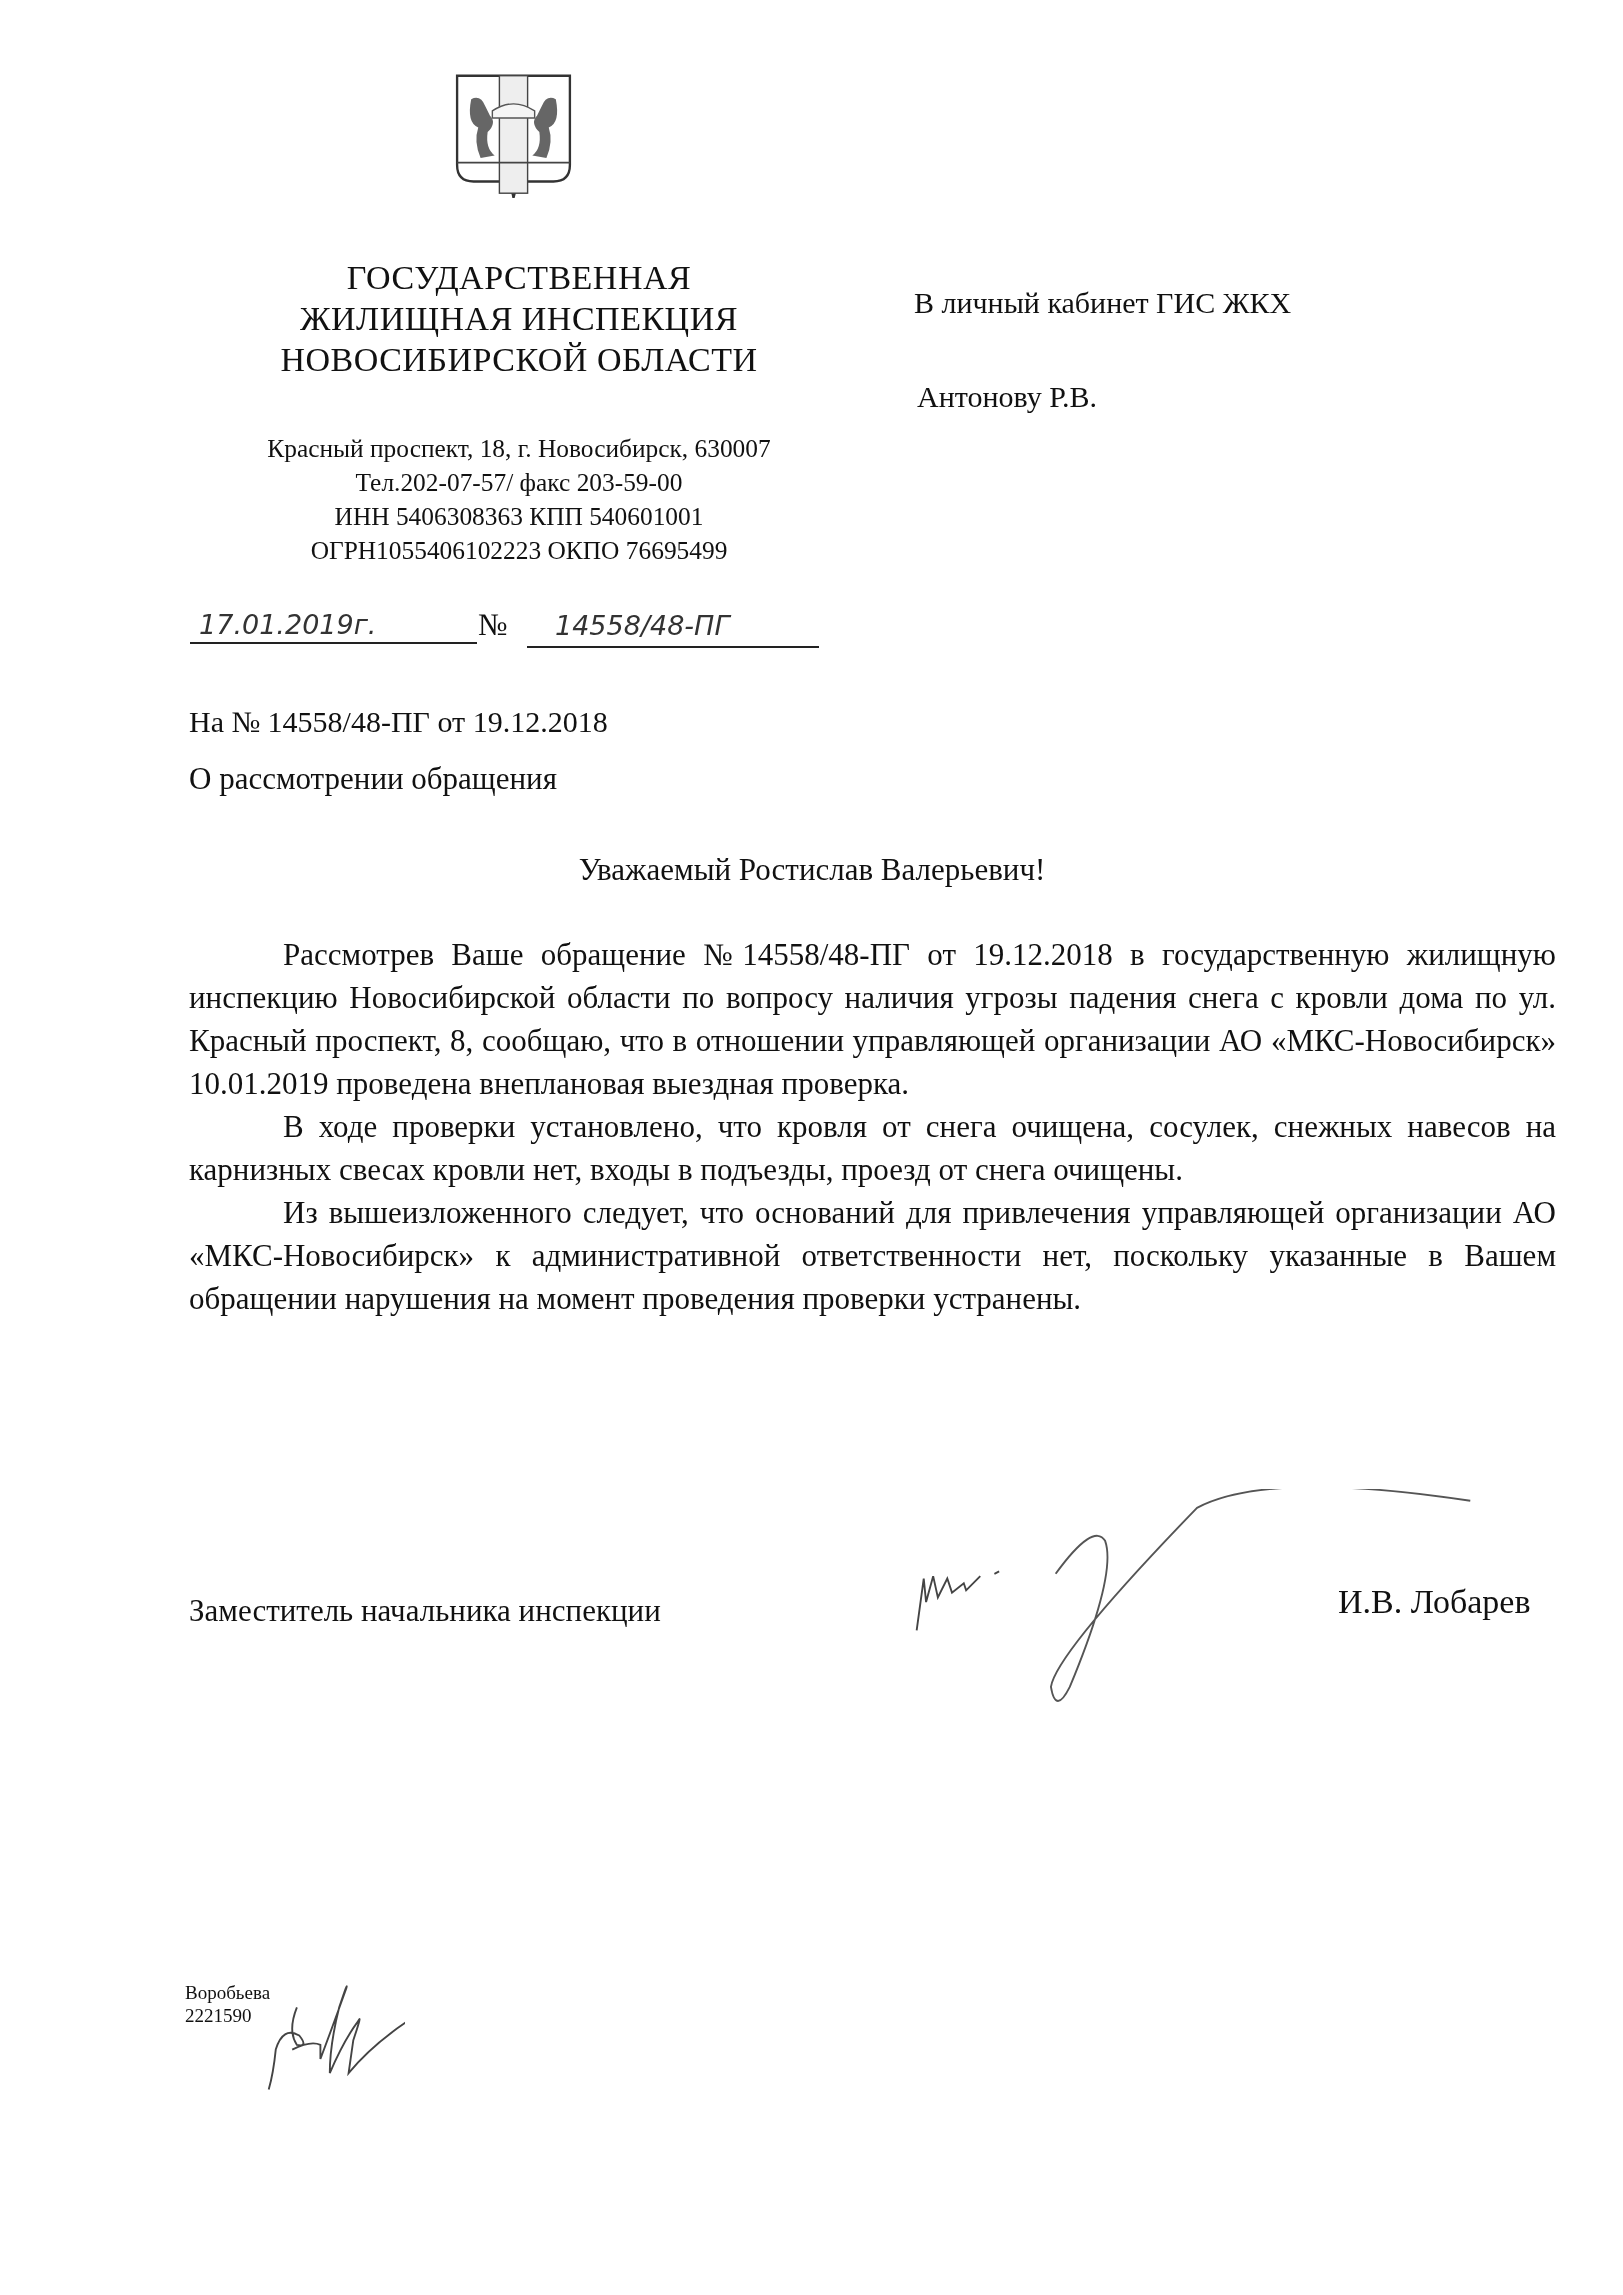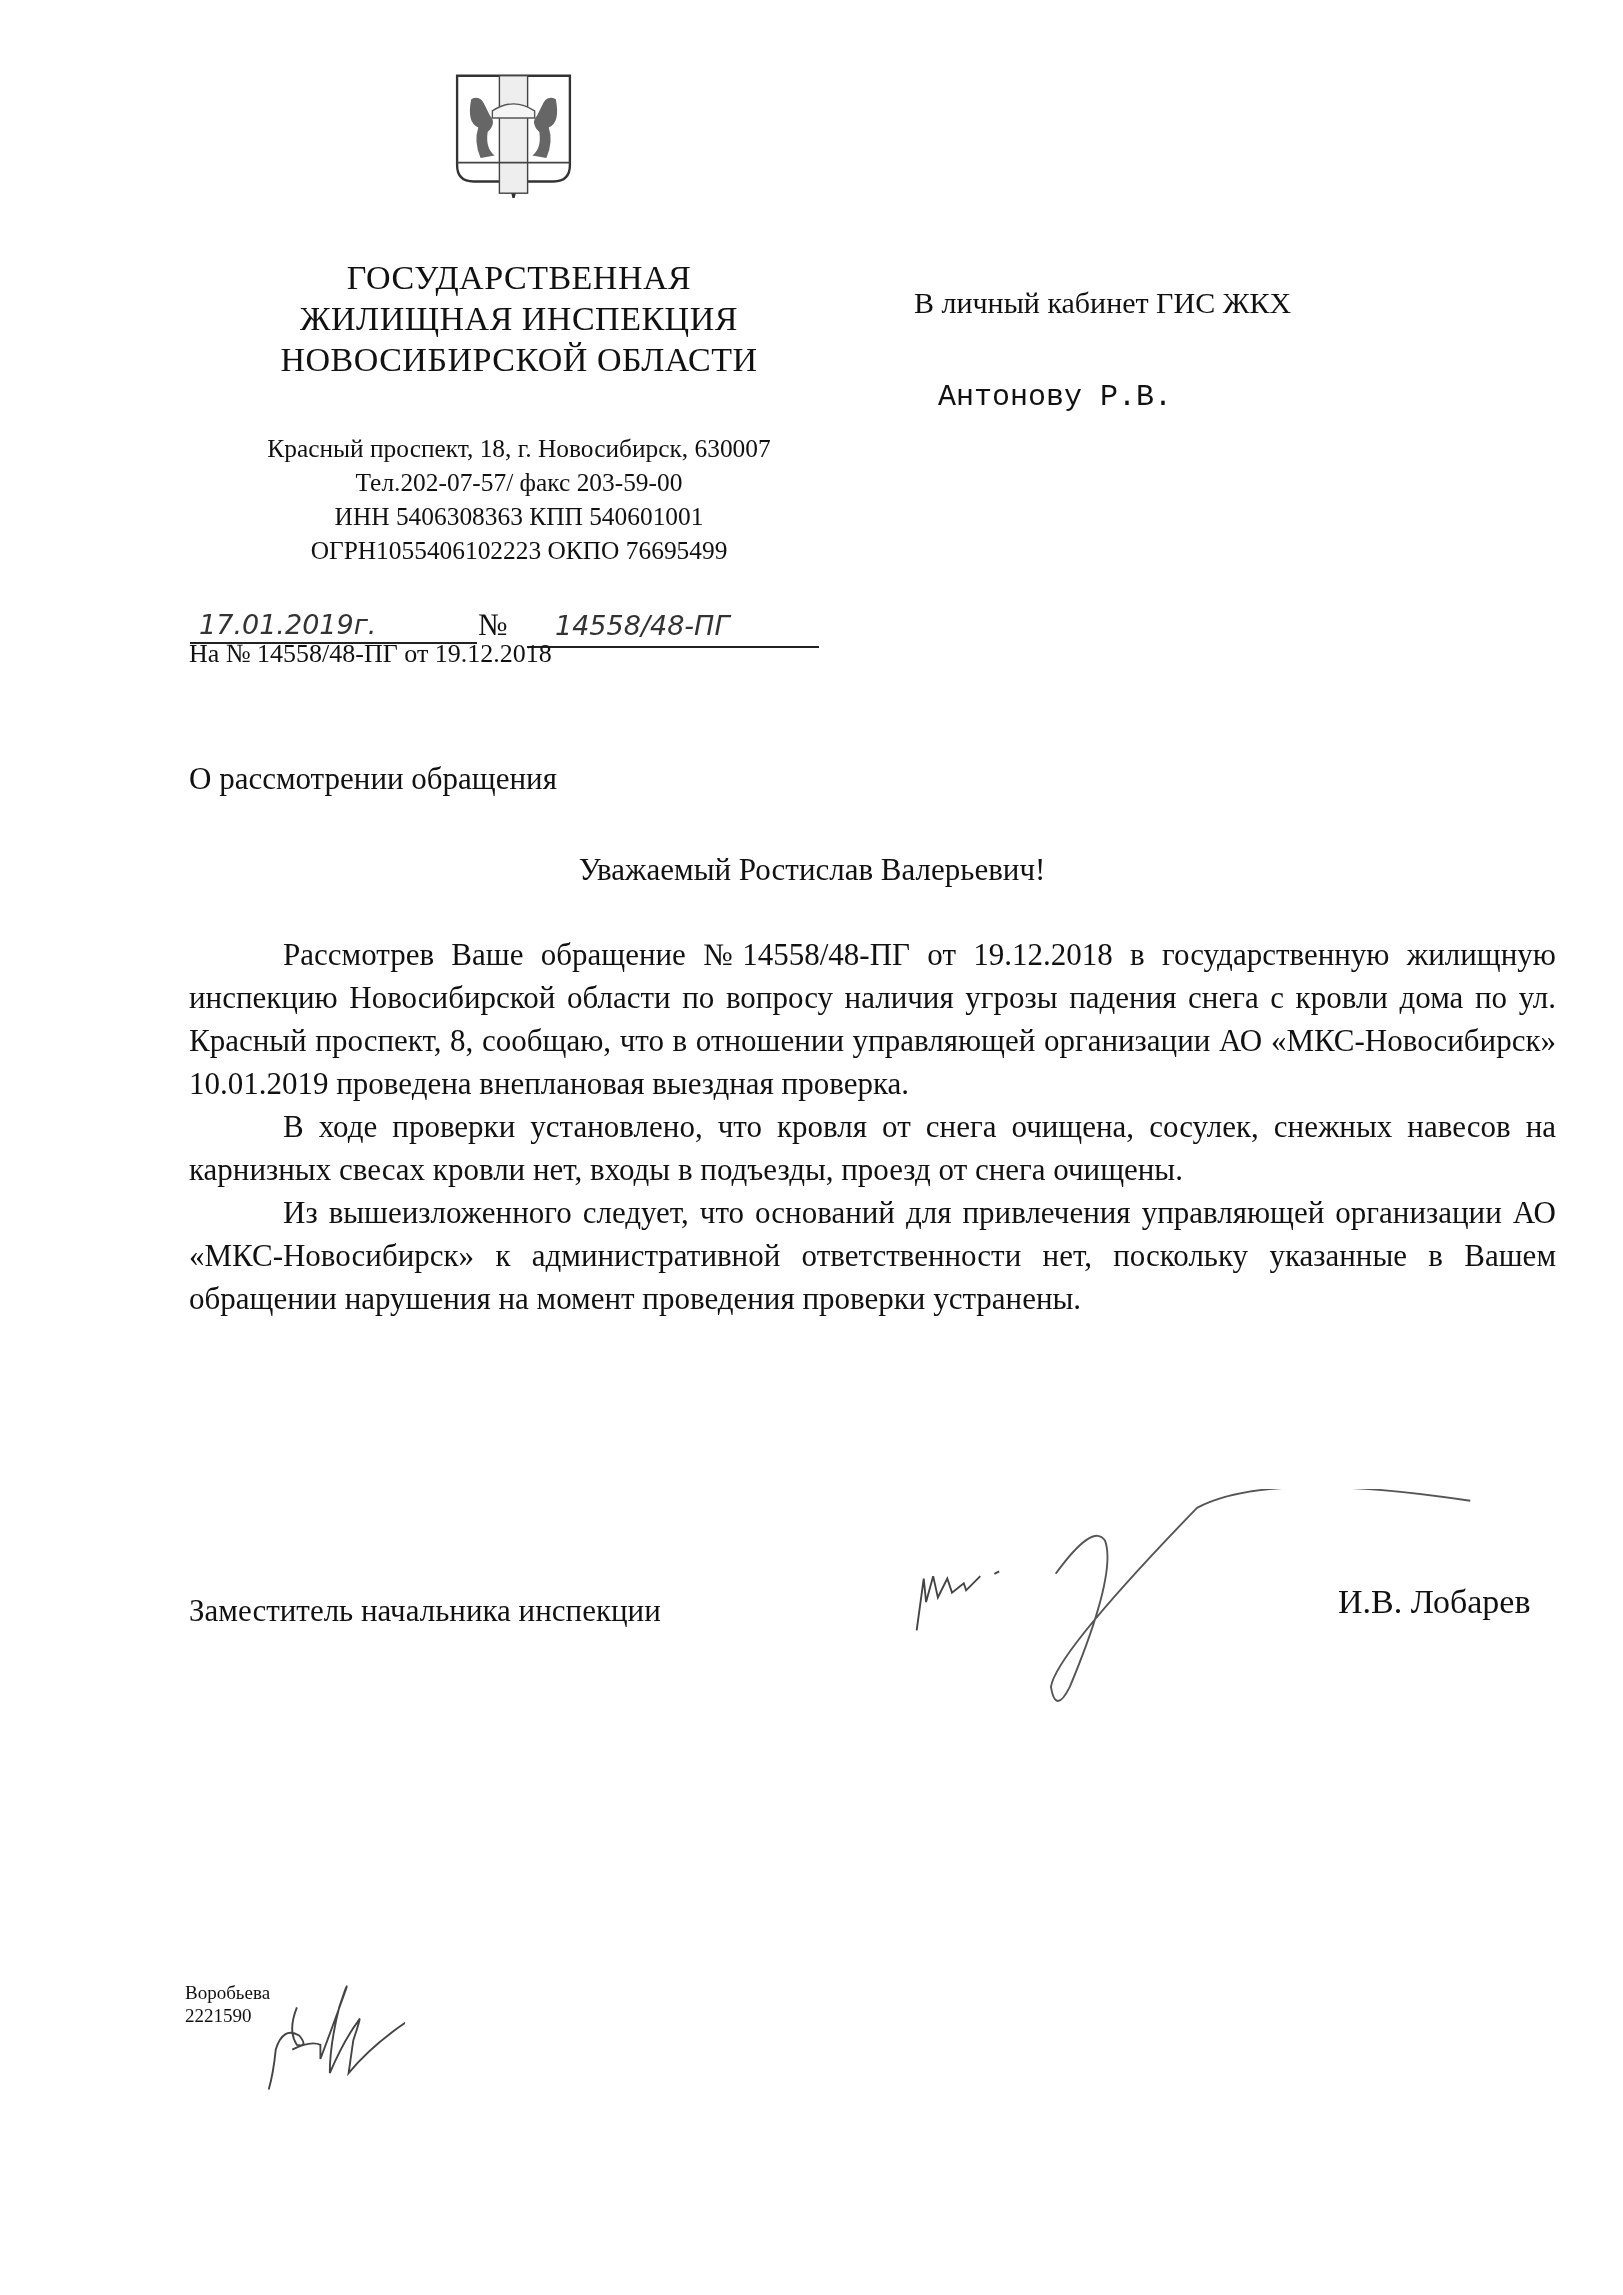--- a/index.html
+++ b/index.html
@@ -7,30 +7,30 @@
          font-family: "Liberation Serif", "DejaVu Serif", serif; color: #111; }
   .abs { position: absolute; }
   .emblem { left: 452px; top: 71px; width: 123px; height: 141px; }
   .org { left: 189px; top: 257px; width: 660px; text-align: center; font-weight: normal;
          font-size: 34px; line-height: 41px; letter-spacing: 0.5px; }
   .org div { white-space: nowrap; }
   .contacts { left: 189px; top: 431px; width: 660px; text-align: center; font-size: 25.4px; line-height: 34px; }
   .contacts div { white-space: nowrap; }
   .email { text-decoration: underline; text-decoration-style: dotted; }
   .addressee { left: 914px; top: 284px; font-size: 30px; line-height: 38px; }
-  .addressee .name { margin-top: 56px; margin-left: 24px; font-family: Liberation Mono, monospace; }
+  .addressee .name { margin-top: 56px; margin-left: 3px; }
   .regline { left: 185px; top: 608px; width: 589px; height: 42px; font-size: 28px; }
   .reg-date { position: absolute; left: 4.7px; top: 0; width: 278px; border-bottom: 2.4px solid #222;
               font-family: "DejaVu Sans", sans-serif; font-style: italic; font-size: 27px; color: #333;
               padding-left: 9.4px; height: 34px; line-height: 33px; }
   .reg-no-label { position: absolute; left: 293px; top: 0; font-size: 31px; line-height: 33px; }
   .reg-no { position: absolute; left: 342px; top: 0; width: 264px; border-bottom: 2.4px solid #222;
             font-family: "DejaVu Sans", sans-serif; font-style: italic; font-size: 27px; color: #333;
             padding-left: 28px; height: 38px; line-height: 35px; }
-  .reply-ref { left: 189px; top: 639px; font-size: 26px; white-space: nowrap; }
+  .reply-ref { left: 189px; top: 705px; font-size: 30px; white-space: nowrap; }
   .subject { left: 189px; top: 761px; font-size: 31px; white-space: nowrap; }
   .greeting { left: 0; width: 1624px; top: 852px; text-align: center; font-size: 31px; }
   .body { left: 189px; top: 933px; width: 1367px; font-size: 31px; line-height: 43px; text-align: justify; }
   .body p { margin: 0; text-indent: 94px; }
   .sig-title { left: 189px; top: 1593px; font-size: 31px; white-space: nowrap; }
   .sig-name { left: 1338px; top: 1583px; font-size: 34px; white-space: nowrap; }
   .sig-scribble { left: 914px; top: 1489px; width: 566px; height: 245px; }
   .executor { left: 185px; top: 1982px; font-size: 19px; line-height: 22.6px; }
   .exec-scribble { left: 264px; top: 1979px; width: 141px; height: 113px; }
   svg { display: block; }

